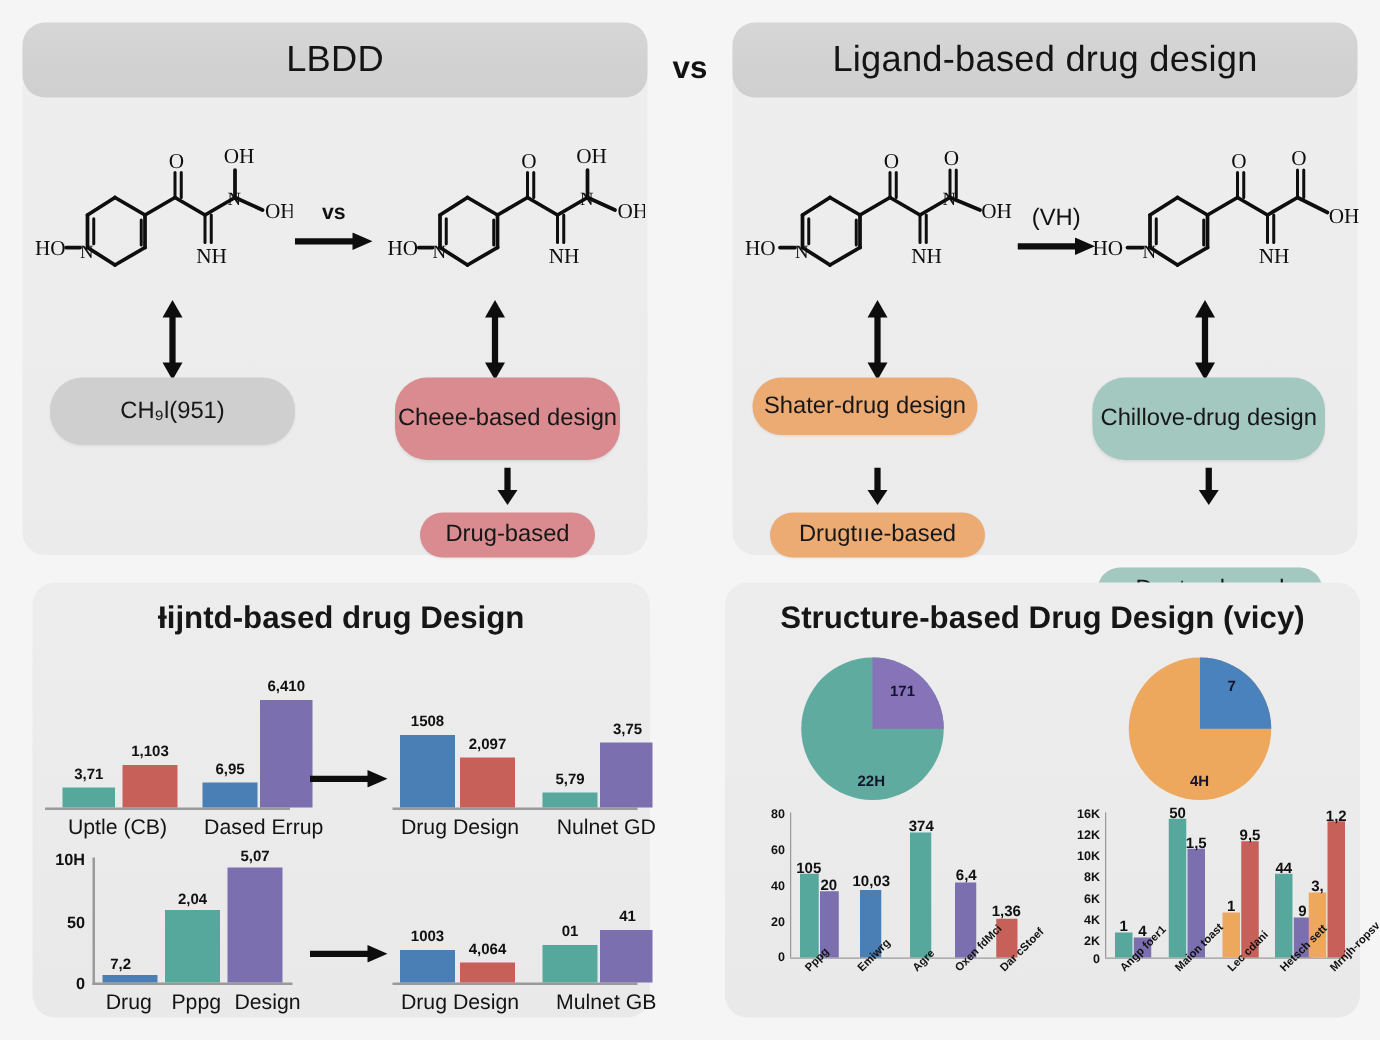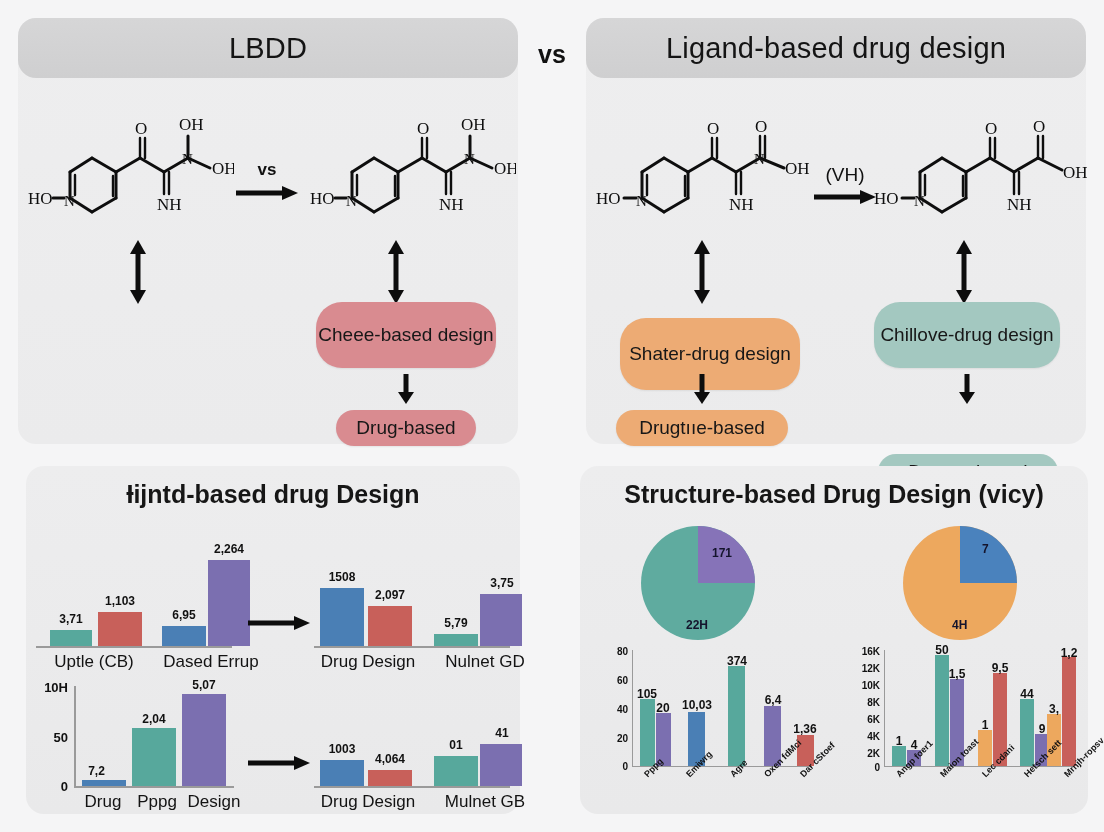--- a/index.html
+++ b/index.html
@@ -195,20 +195,23 @@
       </svg>
     </div>
     <div class="dbl" style="left:368px;top:222px;">
       <svg width="20" height="64" viewBox="0 0 20 64">
         <path d="M10 12 L10 52" stroke="#0d0d0d" stroke-width="5"></path>
         <path d="M2 14 L10 0 L18 14 Z" fill="#0d0d0d"></path>
         <path d="M2 50 L10 64 L18 50 Z" fill="#0d0d0d"></path>
       </svg>
     </div>
 
+    <div class="pill grey" style="left:22px;top:284px;width:196px;height:54px;">
+      <span>CH₉l(951)</span>
+    </div>
 
     <div class="pill red" style="left:298px;top:284px;width:180px;height:66px;">
       <span>Cheee-based design</span>
     </div>
     <div class="dbl" style="left:378px;top:356px;">
       <svg width="20" height="30" viewBox="0 0 20 30">
         <path d="M10 0 L10 20" stroke="#0d0d0d" stroke-width="5"></path>
         <path d="M2 18 L10 30 L18 18 Z" fill="#0d0d0d"></path>
       </svg>
     </div>
@@ -311,21 +314,21 @@
       </svg>
     </div>
     <div class="dbl" style="left:368px;top:222px;">
       <svg width="20" height="64" viewBox="0 0 20 64">
         <path d="M10 12 L10 52" stroke="#0d0d0d" stroke-width="5"></path>
         <path d="M2 14 L10 0 L18 14 Z" fill="#0d0d0d"></path>
         <path d="M2 50 L10 64 L18 50 Z" fill="#0d0d0d"></path>
       </svg>
     </div>
 
-    <div class="pill orange" style="left:34px;top:284px;width:180px;height:72px;margin-top:16px;">
+    <div class="pill orange" style="left:16px;top:284px;width:180px;height:46px;">
       <span>Shater-drug design</span>
     </div>
     <div class="dbl" style="left:106px;top:356px;">
       <svg width="20" height="30" viewBox="0 0 20 30">
         <path d="M10 0 L10 20" stroke="#0d0d0d" stroke-width="5"></path>
         <path d="M2 18 L10 30 L18 18 Z" fill="#0d0d0d"></path>
       </svg>
     </div>
     <div class="pill teal" style="left:288px;top:284px;width:186px;height:66px;">
       <span>Chillove-drug design</span>
@@ -350,21 +353,21 @@
 
     <div class="chartbox" style="left:10px;top:72px;width:200px;height:130px;">
       <div class="axis" style="left:0;top:108px;width:196px;height:2px;"></div>
       <div class="bar" style="left:14px;bottom:22px;width:42px;height:16px;background:#57a89c;"></div>
       <div class="barlabel" style="left:8px;top:74px;width:54px;"><span>3,71</span></div>
       <div class="bar" style="left:62px;bottom:22px;width:44px;height:34px;background:#c8605a;"></div>
       <div class="barlabel" style="left:56px;top:56px;width:56px;"><span>1,103</span></div>
       <div class="bar" style="left:126px;bottom:22px;width:44px;height:20px;background:#4a7fb5;"></div>
       <div class="barlabel" style="left:120px;top:70px;width:56px;"><span>6,95</span></div>
       <div class="bar" style="left:172px;bottom:22px;width:42px;height:86px;background:#7b6fb0;"></div>
-      <div class="barlabel" style="left:164px;top:4px;width:58px;"><span>2,264</span></div>
+      <div class="barlabel" style="left:164px;top:4px;width:58px;"><span>6,410</span></div>
       <div class="catlabel" style="left:-2px;top:114px;width:120px;"><span>Uptle (CB)</span></div>
       <div class="catlabel" style="left:110px;top:114px;width:130px;"><span>Dased Errup</span></div>
     </div>
 
     <div class="dbl" style="left:222px;top:150px;">
       <svg width="62" height="14" viewBox="0 0 62 14">
         <path d="M0 7 L48 7" stroke="#0d0d0d" stroke-width="5"></path>
         <path d="M46 0 L62 7 L46 14 Z" fill="#0d0d0d"></path>
       </svg>
     </div>

